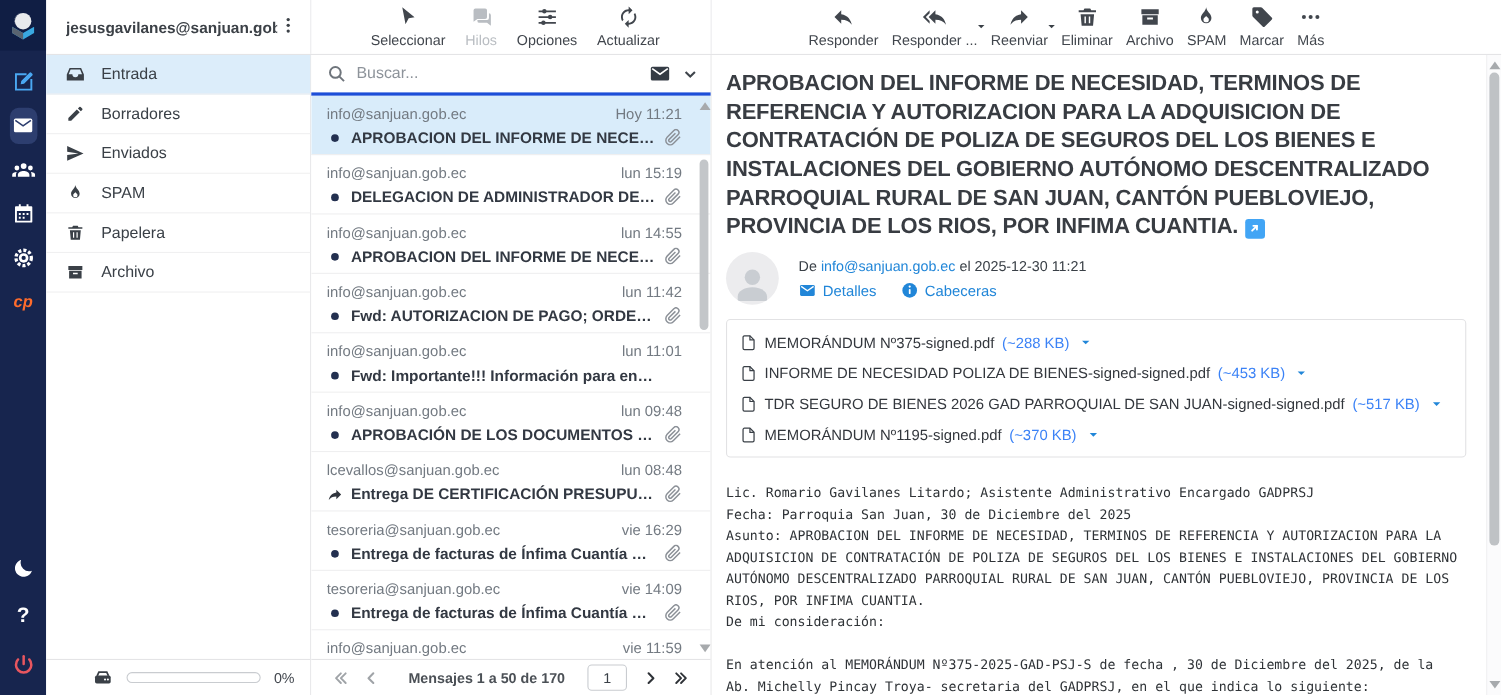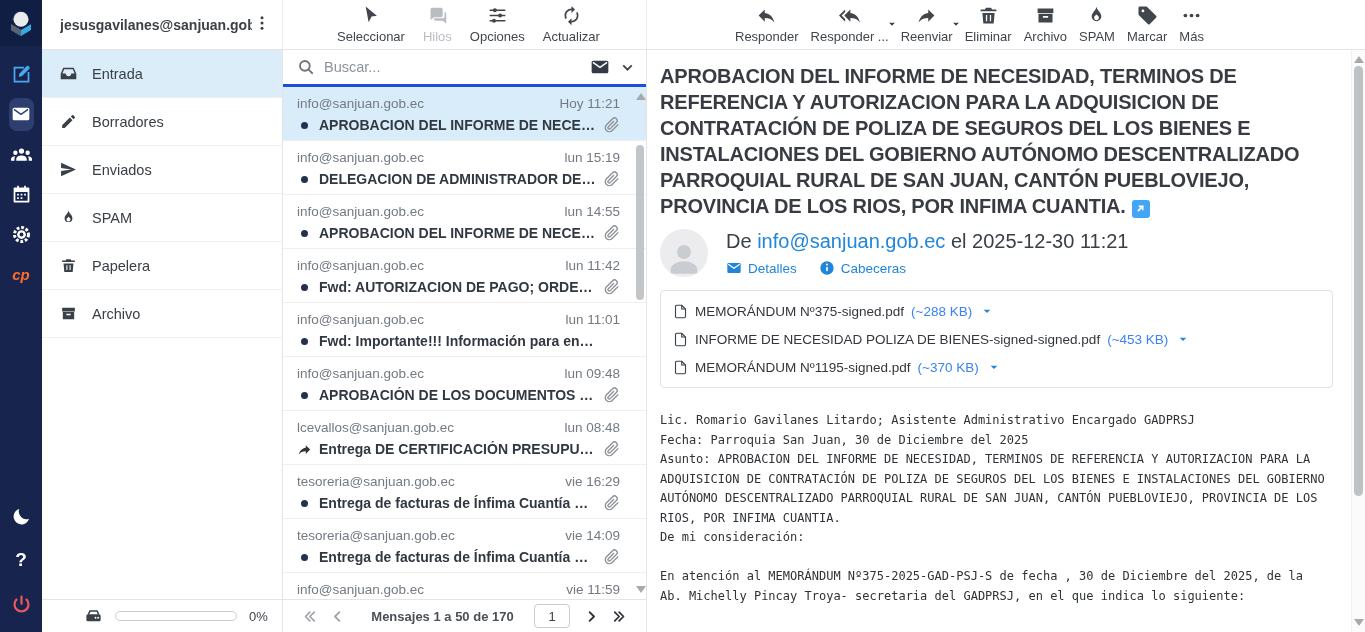--- a/index.html
+++ b/index.html
@@ -35,21 +35,21 @@
   .tbtn-ico svg { width:21px; height:21px; }
   .tbtn-label { font-size:13px; color:#41464d; white-space:nowrap; }
   .tbtn.disabled { color:#b9bdc2; }
   .tbtn.disabled .tbtn-label { color:#b9bdc2; }
   .tbtn-caret { position:absolute; right:-6px; top:17px; }
   .tbtn-caret svg { width:14px; height:14px; }
 
   
   .folders-col { position:absolute; left:42px; top:50px; width:241px; bottom:0; border-right:1px solid #e4e4e6; display:flex; flex-direction:column; background:#fff; }
   .folder-list { flex:1; }
-  .folder-row { height:48px; display:flex; align-items:center; gap:15px; padding-left:18px; border-bottom:1px solid #f0f0f1; cursor:pointer; }
+  .folder-row { height:36px; display:flex; align-items:center; gap:15px; padding-left:18px; border-bottom:1px solid #f0f0f1; cursor:pointer; }
   .folder-row.selected { background:#dcedfa; }
   .folder-ico { display:flex; color:#3a4047; }
   .folder-ico svg { width:17px; height:17px; }
   .folder-label { font-size:14.5px; color:#3a4047; }
   .quota-bar { height:33px; border-top:1px solid #e4e4e6; display:flex; align-items:center; padding:0 14px; gap:12px; }
   .quota-ico { color:#3a4047; display:flex; margin-left:28px; }
   .quota-ico svg { width:19px; height:19px; }
   .quota-track { width:122px; height:10px; border:1.5px solid #c9ccd0; border-radius:6px; background:#fff; }
   .quota-pct { font-size:13px; color:#41464d; }
 
@@ -98,21 +98,21 @@
   .read-scroll .arrow-down { left:2px; }
   .read-thumb { position:absolute; left:2px; top:16px; width:9px; height:430px; border-radius:5px; background:#bfc2c5; }
   .read-inner { position:absolute; left:0; top:0; right:14px; bottom:0; padding:13px 18px 0 13px; }
   .subject { font-size:20px; font-weight:bold; color:#383c42; line-height:26px; max-width:662px; letter-spacing:-0.2px; }
   .ext-link { display:inline-flex; width:18px; height:18px; background:#42a5f5; border-radius:3px; align-items:center; justify-content:center; vertical-align:-2px; margin-left:6px; cursor:pointer; }
   .ext-link svg { width:13px; height:13px; }
   .sender-block { display:flex; gap:18px; margin-top:10px; align-items:center; }
   .avatar { width:48px; height:48px; border-radius:50%; background:#ececee; display:flex; align-items:flex-end; justify-content:center; overflow:hidden; }
   .avatar svg { width:40px; height:40px; }
   .sender-lines { display:flex; flex-direction:column; gap:7px; }
-  .sender-line1 { font-size:20px; color:#3a4047; }
+  .sender-line1 { font-size:13px; color:#3a4047; }
   .sender-link { color:#2186d8; text-decoration:none; cursor:pointer; }
   .sender-line2 { display:flex; gap:22px; align-items:center; }
   .hlink { display:flex; align-items:center; gap:6px; color:#2186d8; font-size:13.5px; text-decoration:none; cursor:pointer; }
   .hlink .ico { display:flex; color:#2186d8; --fold:#fff; }
   .hlink .ico svg { width:16px; height:16px; }
   .att-box { margin-top:13px; border:1px solid #e2e2e4; border-radius:4px; padding:6px 12px; }
   .att-row { display:flex; align-items:center; gap:7px; height:28px; }
   .att-ico { display:flex; color:#3a4047; }
   .att-ico svg { width:15px; height:15px; }
   .att-name { font-size:13.5px; color:#33373d; text-decoration:none; cursor:pointer; white-space:nowrap; }
@@ -708,20 +708,35 @@
             </span>
     <a class="att-name">INFORME DE NECESIDAD POLIZA DE BIENES-signed-signed.pdf</a>
     <span class="att-size">(~453 KB)</span>
     <span class="att-caret">
               <svg viewBox="0 0 24 24">
                 <path fill="currentColor" d="M7 10l5 5 5-5z"></path>
               </svg>
             </span>
   </div>
 
+  <div class="att-row">
+    <span class="att-ico">
+              <svg viewBox="0 0 24 24" fill="none" stroke="currentColor" stroke-width="1.8">
+                <path d="M14 2H6a2 2 0 0 0-2 2v16a2 2 0 0 0 2 2h12a2 2 0 0 0 2-2V8l-6-6z"></path>
+                <path d="M14 2v6h6"></path>
+              </svg>
+            </span>
+    <a class="att-name">TDR SEGURO DE BIENES 2026 GAD PARROQUIAL DE SAN JUAN-signed-signed.pdf</a>
+    <span class="att-size">(~517 KB)</span>
+    <span class="att-caret">
+              <svg viewBox="0 0 24 24">
+                <path fill="currentColor" d="M7 10l5 5 5-5z"></path>
+              </svg>
+            </span>
+  </div>
 
   <div class="att-row">
     <span class="att-ico">
               <svg viewBox="0 0 24 24" fill="none" stroke="currentColor" stroke-width="1.8">
                 <path d="M14 2H6a2 2 0 0 0-2 2v16a2 2 0 0 0 2 2h12a2 2 0 0 0 2-2V8l-6-6z"></path>
                 <path d="M14 2v6h6"></path>
               </svg>
             </span>
     <a class="att-name">MEMORÁNDUM Nº1195-signed.pdf</a>
     <span class="att-size">(~370 KB)</span>

